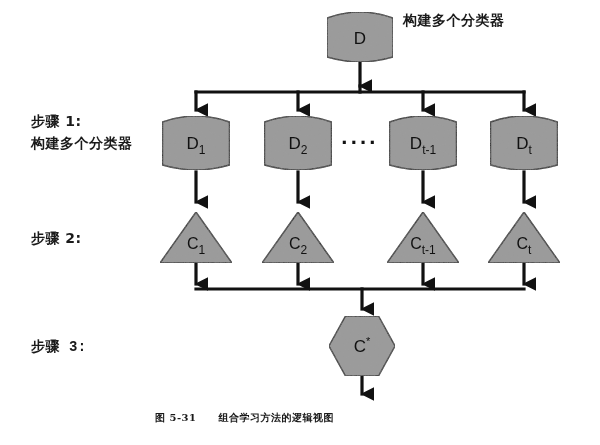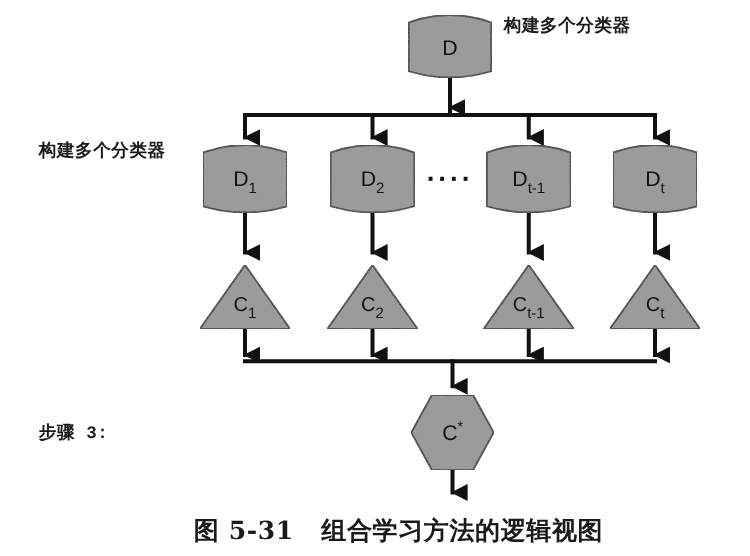--- a/index.html
+++ b/index.html
@@ -11,21 +11,21 @@
       color: #1a1a1a; line-height: 22px; letter-spacing: 0.5px;
     }
     .step-label div { white-space: nowrap; }
     .src-label {
       position: absolute; left: 403px; top: 12px;
       font-family: "DejaVu Sans", sans-serif; font-size: 14px; font-weight: bold; color: #1a1a1a;
       letter-spacing: 0.5px;
     }
     .caption {
       position: absolute; left: 155px; top: 411px;
-      font-family: "DejaVu Serif", serif; font-size: 20px; font-weight: bold; color: #1a1a1a;
+      font-family: "DejaVu Serif", serif; font-size: 10px; font-weight: bold; color: #1a1a1a;
       white-space: nowrap; letter-spacing: 0.5px;
     }
     .caption .num { margin-right: 22px; }
     svg text { font-family: "Liberation Sans", sans-serif; fill: #111; }
   </style>
 </head>
 <body>
 
 <svg id="diagram" viewBox="0 0 600 445" xmlns="http://www.w3.org/2000/svg">
   <defs>
@@ -85,23 +85,25 @@
       <text x="298" y="249" text-anchor="middle" font-size="16"><tspan>C</tspan><tspan font-size="12" dy="5">2</tspan></text>
       <text x="423" y="249" text-anchor="middle" font-size="16"><tspan>C</tspan><tspan font-size="12" dy="5">t-1</tspan></text>
       <text x="524" y="249" text-anchor="middle" font-size="16"><tspan>C</tspan><tspan font-size="12" dy="5">t</tspan></text>
       <text x="362" y="352" text-anchor="middle" font-size="17"><tspan>C</tspan><tspan font-size="11" dy="-7">*</tspan></text>
     </g>
 </svg>
 
 <div class="src-label">构建多个分类器</div>
 
 <div class="step-label" style="top:110px;">
+  <div>步骤 1:</div>
   <div>构建多个分类器</div>
 </div>
 <div class="step-label" style="top:227px;">
+  <div>步骤 2:</div>
 </div>
 <div class="step-label" style="top:336px;font-family:Liberation Mono, monospace;">
   <div>步骤 3:</div>
 </div>
 
 <div class="caption">
   <span class="num">图 5-31</span><span>组合学习方法的逻辑视图</span>
 </div>
 
 </body></html>

